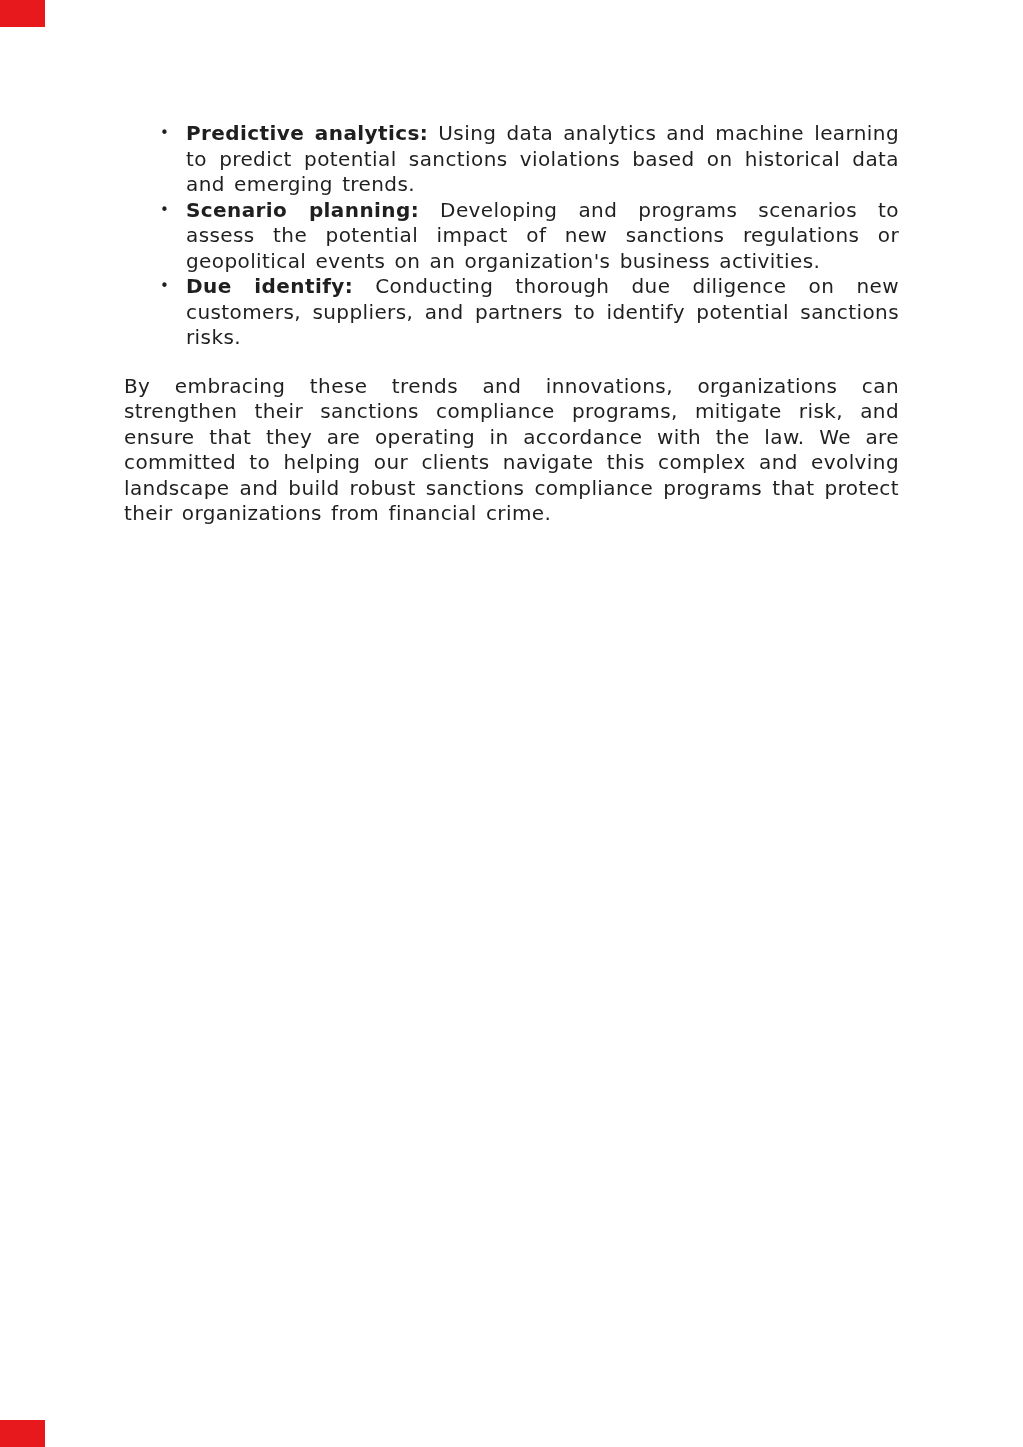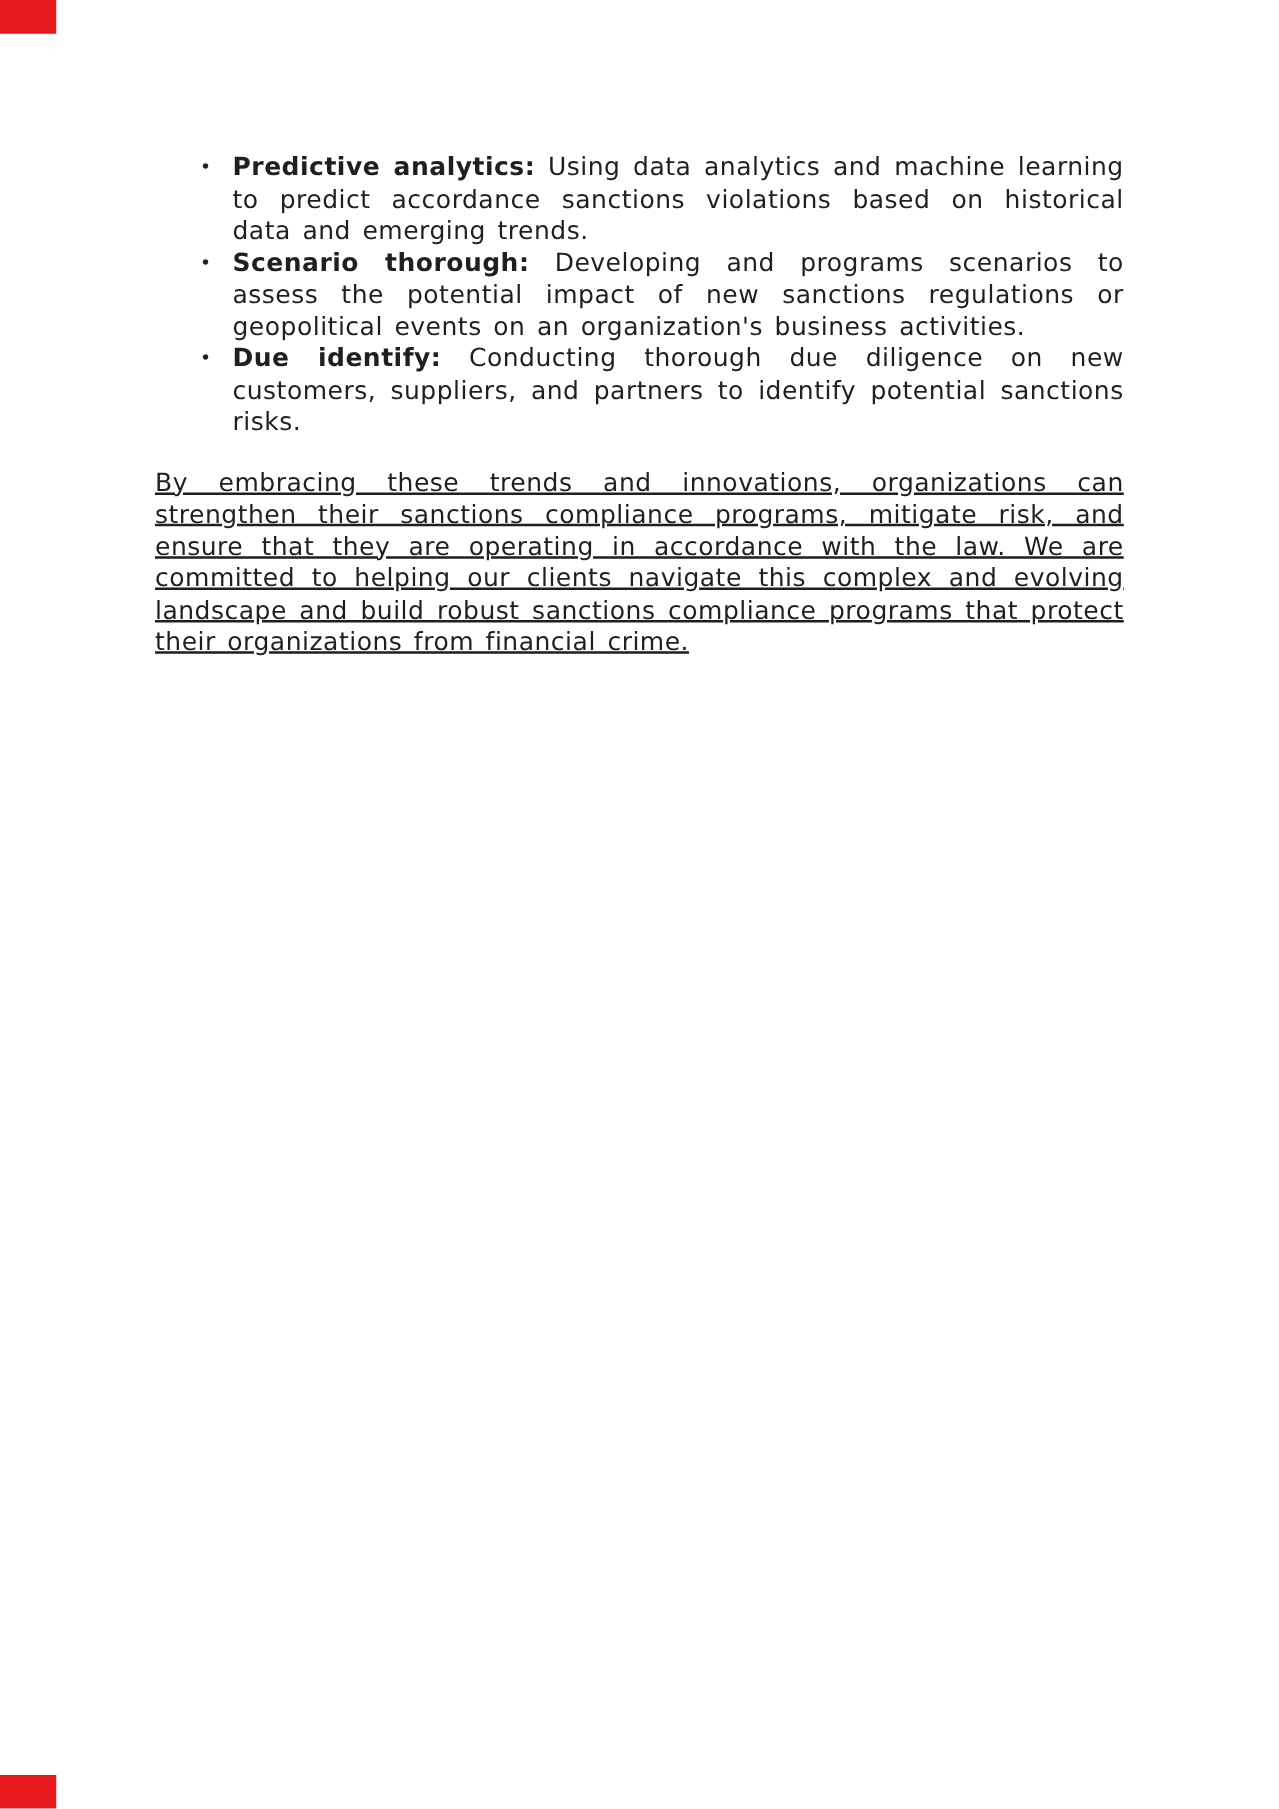--- a/index.html
+++ b/index.html
@@ -45,41 +45,40 @@
     top: 0;
     font-size: 15px;
     line-height: 25.5px;
     letter-spacing: 0;
     word-spacing: 0;
   }
   .lead { font-weight: 700; }
   p.closing {
     margin-top: 23px;
     text-align: justify;
-    text-decoration: underline;
   }
 </style>
 </head>
 <body>
 
 <div class="page">
 
   <div class="corner-mark top" style="background: rgb(232, 25, 28);"></div>
 
   <div class="content">
 
     <ul class="bullets">
       <li>
         <span class="dot">•</span>
         <span class="lead">Predictive analytics:</span>
-        <span>Using data analytics and machine learning to predict accordance sanctions violations based on historical data and emerging trends.</span>
+        <span>Using data analytics and machine learning to predict potential sanctions violations based on historical data and emerging trends.</span>
       </li>
       <li>
         <span class="dot">•</span>
-        <span class="lead">Scenario thorough:</span>
+        <span class="lead">Scenario planning:</span>
         <span>Developing and programs scenarios to assess the potential impact of new sanctions regulations or geopolitical events on an organization's business activities.</span>
       </li>
       <li>
         <span class="dot">•</span>
         <span class="lead">Due identify:</span>
         <span>Conducting thorough due diligence on new customers, suppliers, and partners to identify potential sanctions risks.</span>
       </li>
     </ul>
 
     <p class="closing">By embracing these trends and innovations, organizations can strengthen their sanctions compliance programs, mitigate risk, and ensure that they are operating in accordance with the law. We are committed to helping our clients navigate this complex and evolving landscape and build robust sanctions compliance programs that protect their organizations from financial crime.</p>

